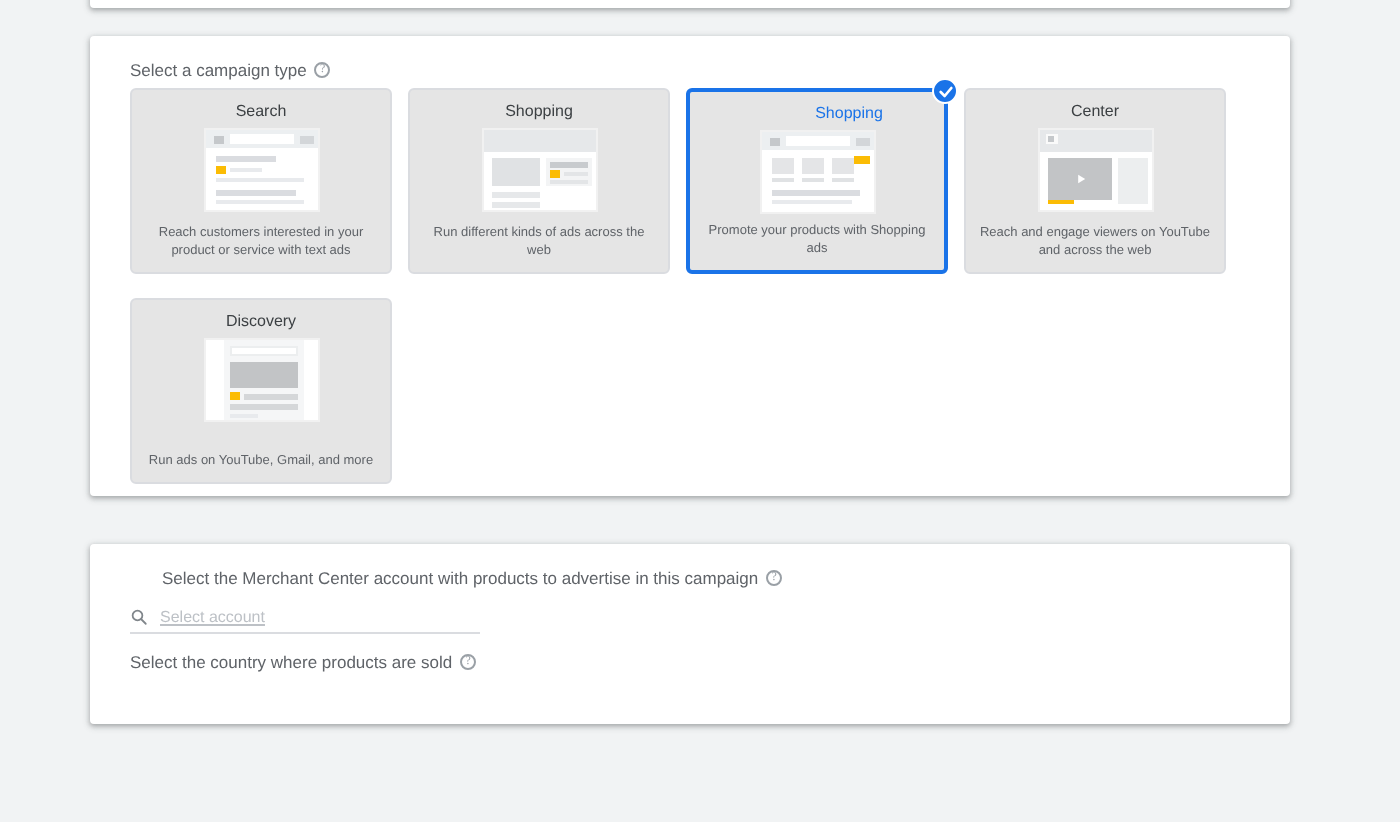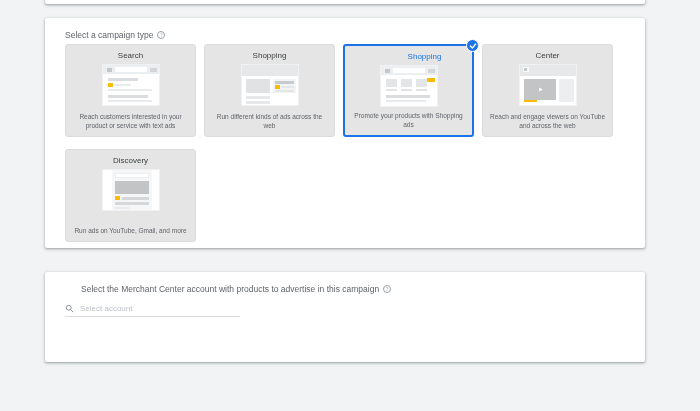--- a/index.html
+++ b/index.html
@@ -72,21 +72,21 @@
   }
   .bar { background: #dadce0; position: absolute; }
   .blk { background: #e4e5e7; position: absolute; }
   .yel { background: #fbbc04; position: absolute; }
   .topbar { background: #eceff1; position: absolute; left:0; top:0; right:0; height:10px; }
   .field {
     position: relative;
     border-bottom: 1px solid #dadce0;
     height: 17px; display: flex; align-items: center; gap: 6px;
   }
-  .placeholder { font-size: 8px; color: #bdc1c6; }
+  .placeholder { font-size: 8px; color: #bdc1c6; text-decoration: underline; }
   .search-icon { width: 9px; height: 9px; flex: none; }
 
   .actions {
     position: absolute; left: 45px; top: 384px;
     display: flex; align-items: center; gap: 10px;
   }
   .btn-primary {
     background: #4285f4; color: #fff; border: none;
     font-size: 8px; font-weight: bold; letter-spacing: .4px;
     padding: 6px 10px; border-radius: 2px; cursor: pointer;
@@ -213,20 +213,24 @@
     </div>
 
     <div class="field" style="position:absolute;left:20px;top:28px;width:175px;">
       <svg class="search-icon" viewBox="0 0 24 24" fill="none" stroke="#80868b" stroke-width="2.4">
         <circle cx="10" cy="10" r="6.5"></circle>
         <line x1="15" y1="15" x2="21" y2="21" stroke-linecap="round"></line>
       </svg>
       <span class="placeholder">Select account</span>
     </div>
 
+    <div class="section-label" style="position:absolute;left:20px;top:54px;">
+      <span>Select the country where products are sold</span>
+      <span class="help-icon">?</span>
+    </div>
 
   </div>
 
   <div class="actions">
     <button class="btn-text">CANCEL</button>
   </div>
 
 </div>
 
 </body></html>

